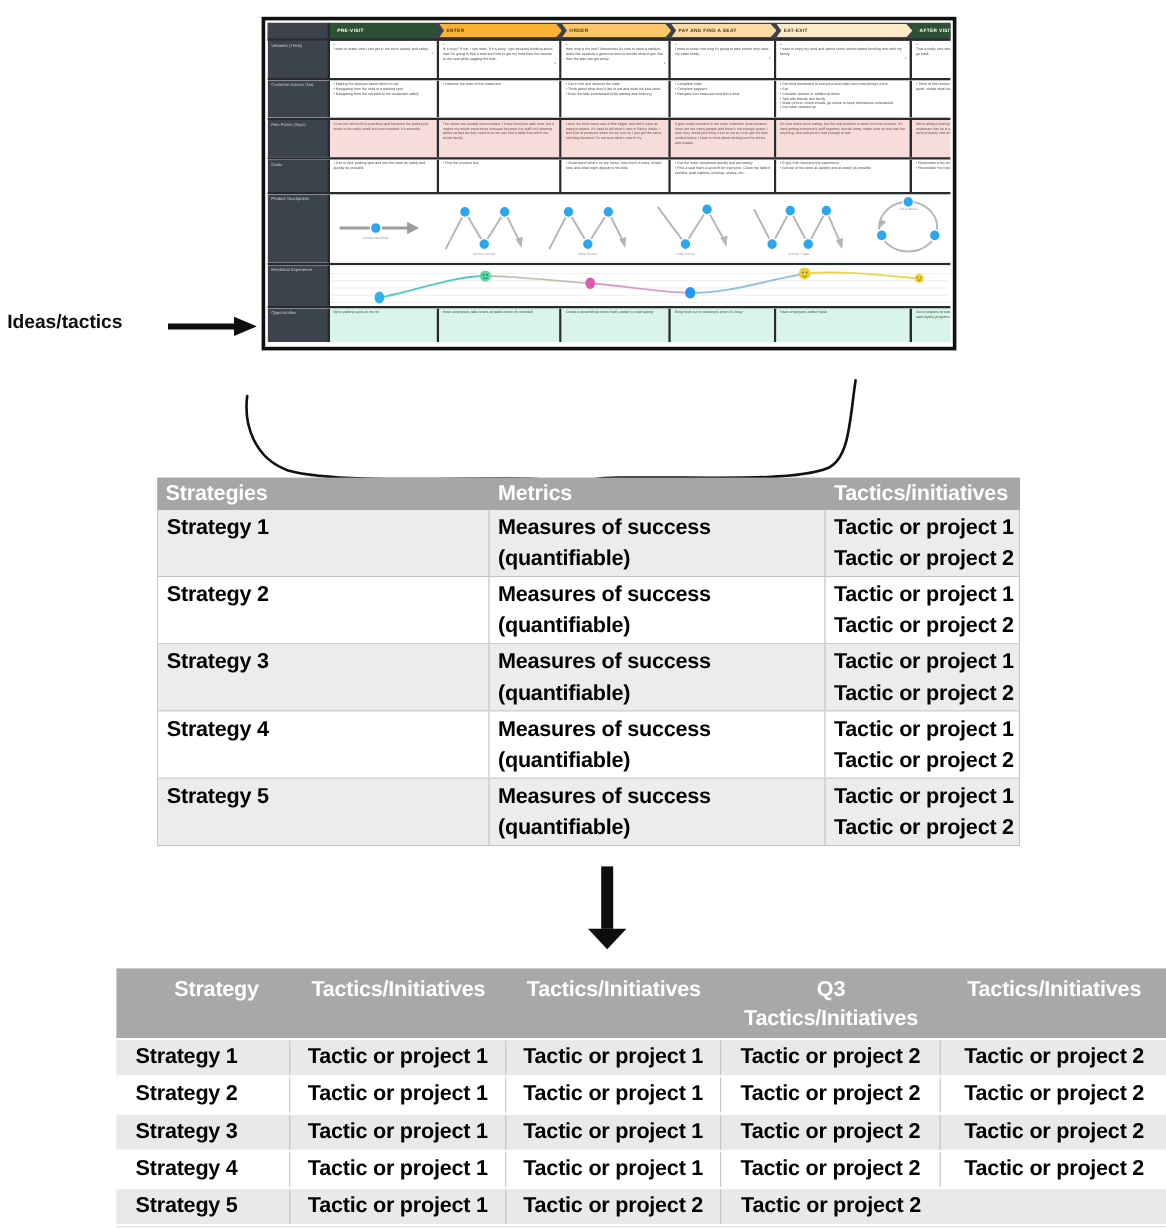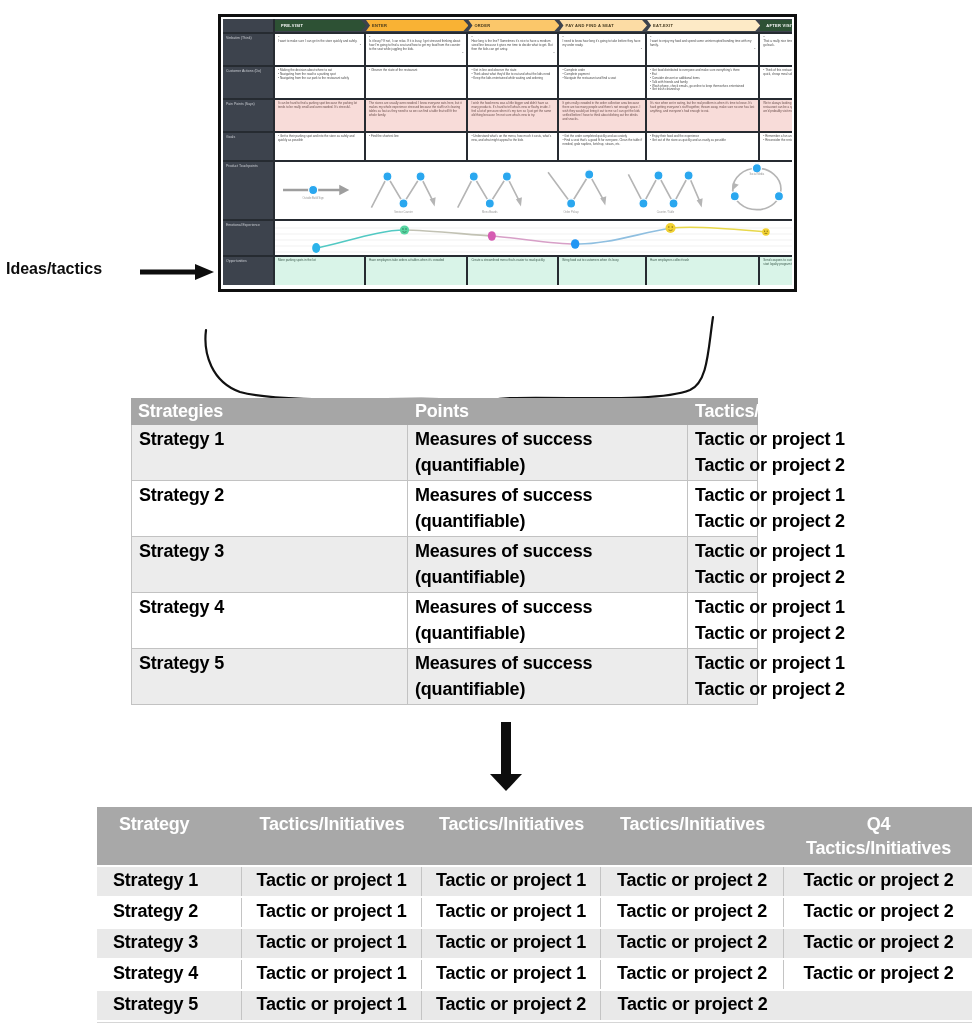--- a/index.html
+++ b/index.html
@@ -45,39 +45,39 @@
   .jband{flex:1 1 auto;background:#fff;overflow:hidden;}
   .pre{white-space:pre-line;}
   .q-open{display:block;font-size:4px;color:#333;line-height:1;}
   .q-close{display:block;font-size:4px;color:#333;text-align:right;line-height:1;}
 
   
   .brace{position:absolute;left:198px;top:308px;}
   .down-arrow{position:absolute;left:486px;top:720px;}
 
   
-  .stable{position:absolute;left:131px;top:398px;width:627px;}
+  .stable{position:absolute;left:131px;top:398px;width:719px;}
   .s-head{display:grid;grid-template-columns:277px 280px 170px;background:#a6a6a6;height:27px;}
   .s-head div{color:#fff;font-weight:bold;font-size:18px;display:flex;align-items:center;
               padding-left:7px;box-sizing:border-box;letter-spacing:-0.2px;}
   .s-body{border:1px solid #c2c2c2;border-top:none;box-sizing:border-box;}
   .s-row{display:grid;grid-template-columns:276px 280px 169px;height:55px;border-bottom:1px solid #c2c2c2;}
   .s-row:last-child{border-bottom:none;}
   .s-row.odd{background:#ececec;} .s-row.even{background:#ffffff;}
   .s-cell{border-right:1px solid #c2c2c2;box-sizing:border-box;padding:1px 7px;
           font-size:18px;font-weight:bold;color:#000;line-height:26px;letter-spacing:-0.2px;}
   .s-cell:last-child{border-right:none;}
 
   
   .qtable{position:absolute;left:97px;top:807px;width:876px;}
   .q-head{display:grid;grid-template-columns:145px 180px 179px 183px 189px;background:#a8a8a8;
           height:58px;border-bottom:2px solid #fff;}
   .q-head .qh{color:#fff;font-weight:bold;font-size:18px;text-align:center;padding-top:5px;
               line-height:24px;letter-spacing:-0.2px;}
-  .q-head .qh.first{text-align:left;padding-left:22px;}
+  .q-head .qh.first{text-align:center;padding-left:22px;}
   .q-row{display:grid;grid-template-columns:145px 180px 179px 183px 189px;height:29px;border-bottom:2px solid #fff;}
   .q-row.odd{background:#e9e9e9;} .q-row.even{background:#ffffff;}
   .q-cell{font-size:18px;font-weight:bold;color:#000;line-height:27px;text-align:center;
           border-right:1px solid #c4c4c4;box-sizing:border-box;letter-spacing:-0.2px;overflow:hidden;}
   .q-cell:last-child{border-right:none;}
   .q-cell.first{text-align:left;padding-left:16px;}
   .q-foot{height:7px;background:#d6d6d6;}
 </style>
 </head>
 <body>
@@ -262,21 +262,21 @@
   </div>
 
   <svg class="brace" width="540" height="104" viewBox="0 0 540 104">
     <path d="M8,22 C5,46 14,74 42,84 C82,95 182,90 242,91 C262,91.5 272,93 280,97
              C288,92 300,90 318,90 C382,89 462,94 492,82 C510,74 510,42 515,9" fill="none" stroke="#111" stroke-width="2.2" stroke-linecap="round"></path>
   </svg>
 
   <div class="stable">
     <div class="s-head">
       <div>Strategies</div>
-      <div>Points</div>
+      <div>Metrics</div>
       <div>Tactics/initiatives</div>
     </div>
     <div class="s-body">
       <div class="s-row odd">
         <div class="s-cell">Strategy 1</div>
         <div class="s-cell">
             <div>Measures of success</div>
             <div>(quantifiable)</div>
           </div>
         <div class="s-cell">
@@ -342,24 +342,24 @@
           <div>Strategy</div>
           <div></div>
         </div>
       <div class="qh">
           <div>Tactics/Initiatives</div>
         </div>
       <div class="qh">
           <div>Tactics/Initiatives</div>
         </div>
       <div class="qh">
+          <div>Q3</div>
           <div>Tactics/Initiatives</div>
         </div>
       <div class="qh">
-          <div>Q4</div>
           <div>Tactics/Initiatives</div>
         </div>
     </div>
     <div class="q-row odd">
       <div class="q-cell first">Strategy 1</div>
       <div class="q-cell">Tactic or project 1</div>
       <div class="q-cell">Tactic or project 1</div>
       <div class="q-cell">Tactic or project 2</div>
       <div class="q-cell">Tactic or project 2</div>
     </div>

